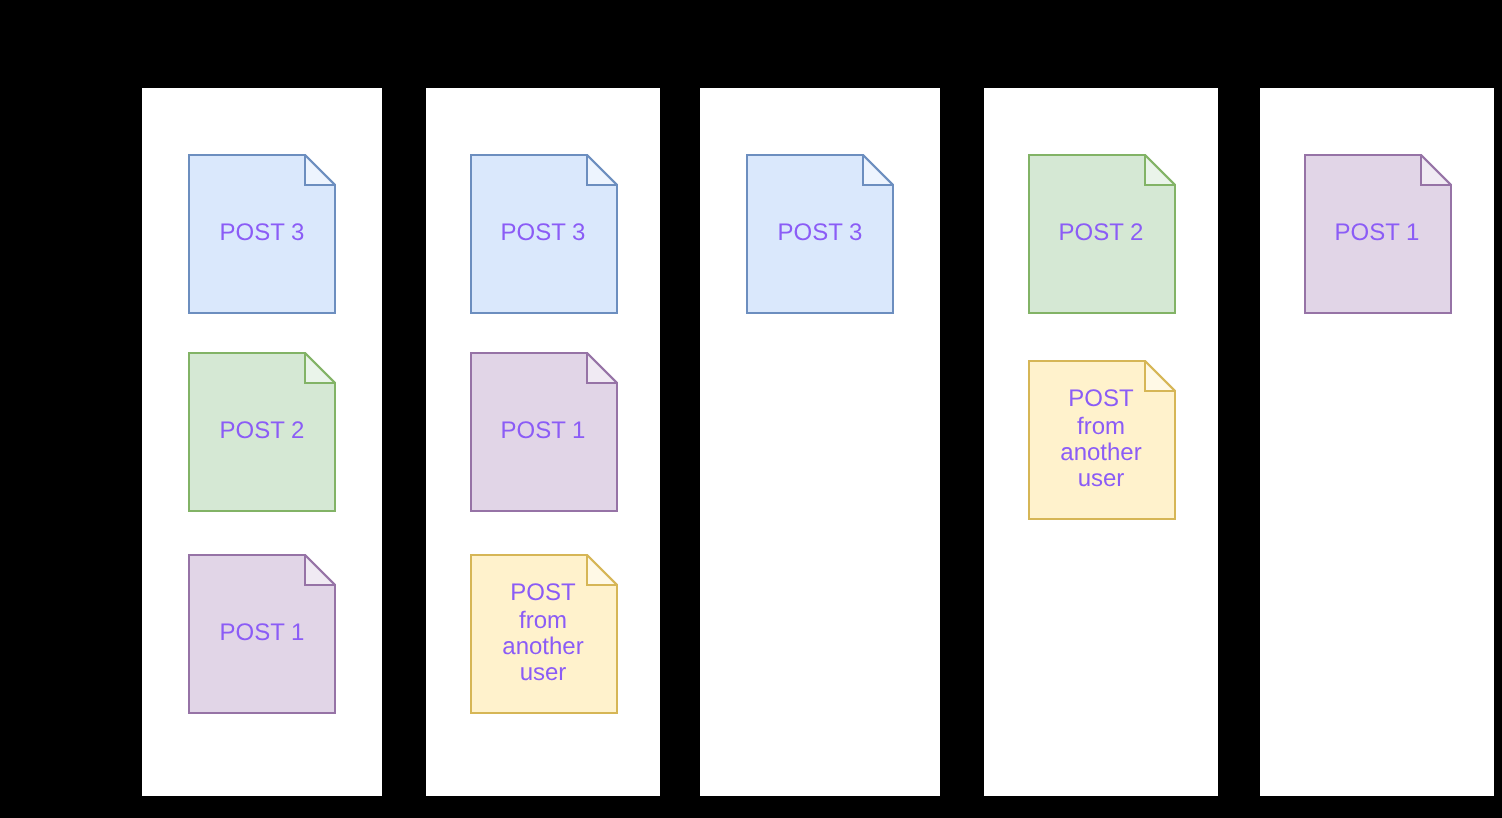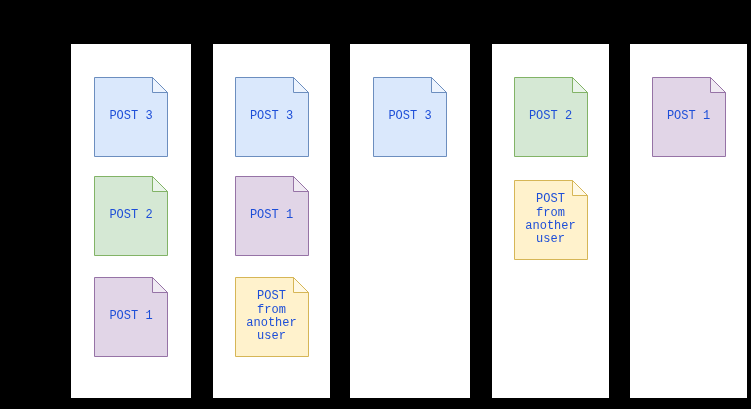--- a/index.html
+++ b/index.html
@@ -39,23 +39,22 @@
   .doc--blue   { --fill: #DAE8FC; --stroke: #6C8EBF; }
   .doc--green  { --fill: #D5E8D4; --stroke: #82B366; }
   .doc--purple { --fill: #E1D5E7; --stroke: #9673A6; }
   .doc--yellow { --fill: #FFF2CC; --stroke: #D6B656; }
 
   .doc-label {
     position: absolute; inset: 0;
     display: flex; align-items: center; justify-content: center;
     text-align: center;
     font-size: 12px; line-height: 1.12;
-    color: #1d4ed8;
+    color: #8b5cf6;
     white-space: pre-line;
-    font-family: Liberation Mono, monospace;
   }
 </style>
 </head>
 <body>
 
 <div class="canvas">
 
   <div class="lane lane-1">
     <div class="doc doc--blue row-1">
       <svg viewBox="0 0 74 80" aria-hidden="true">

